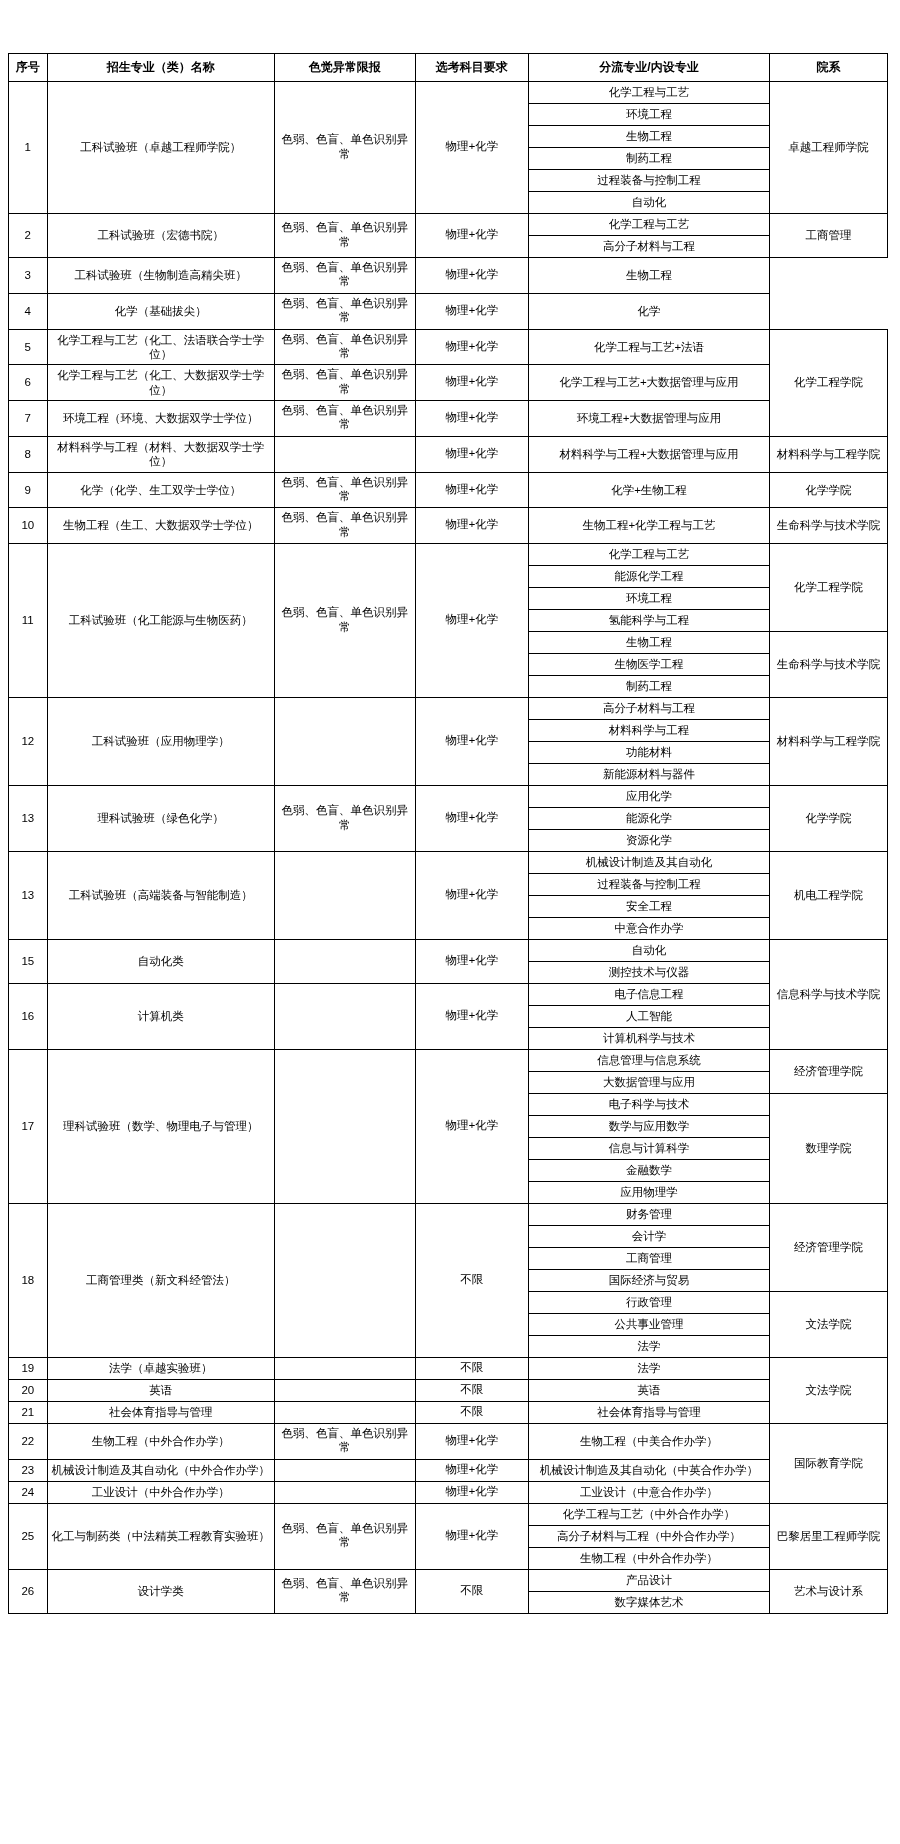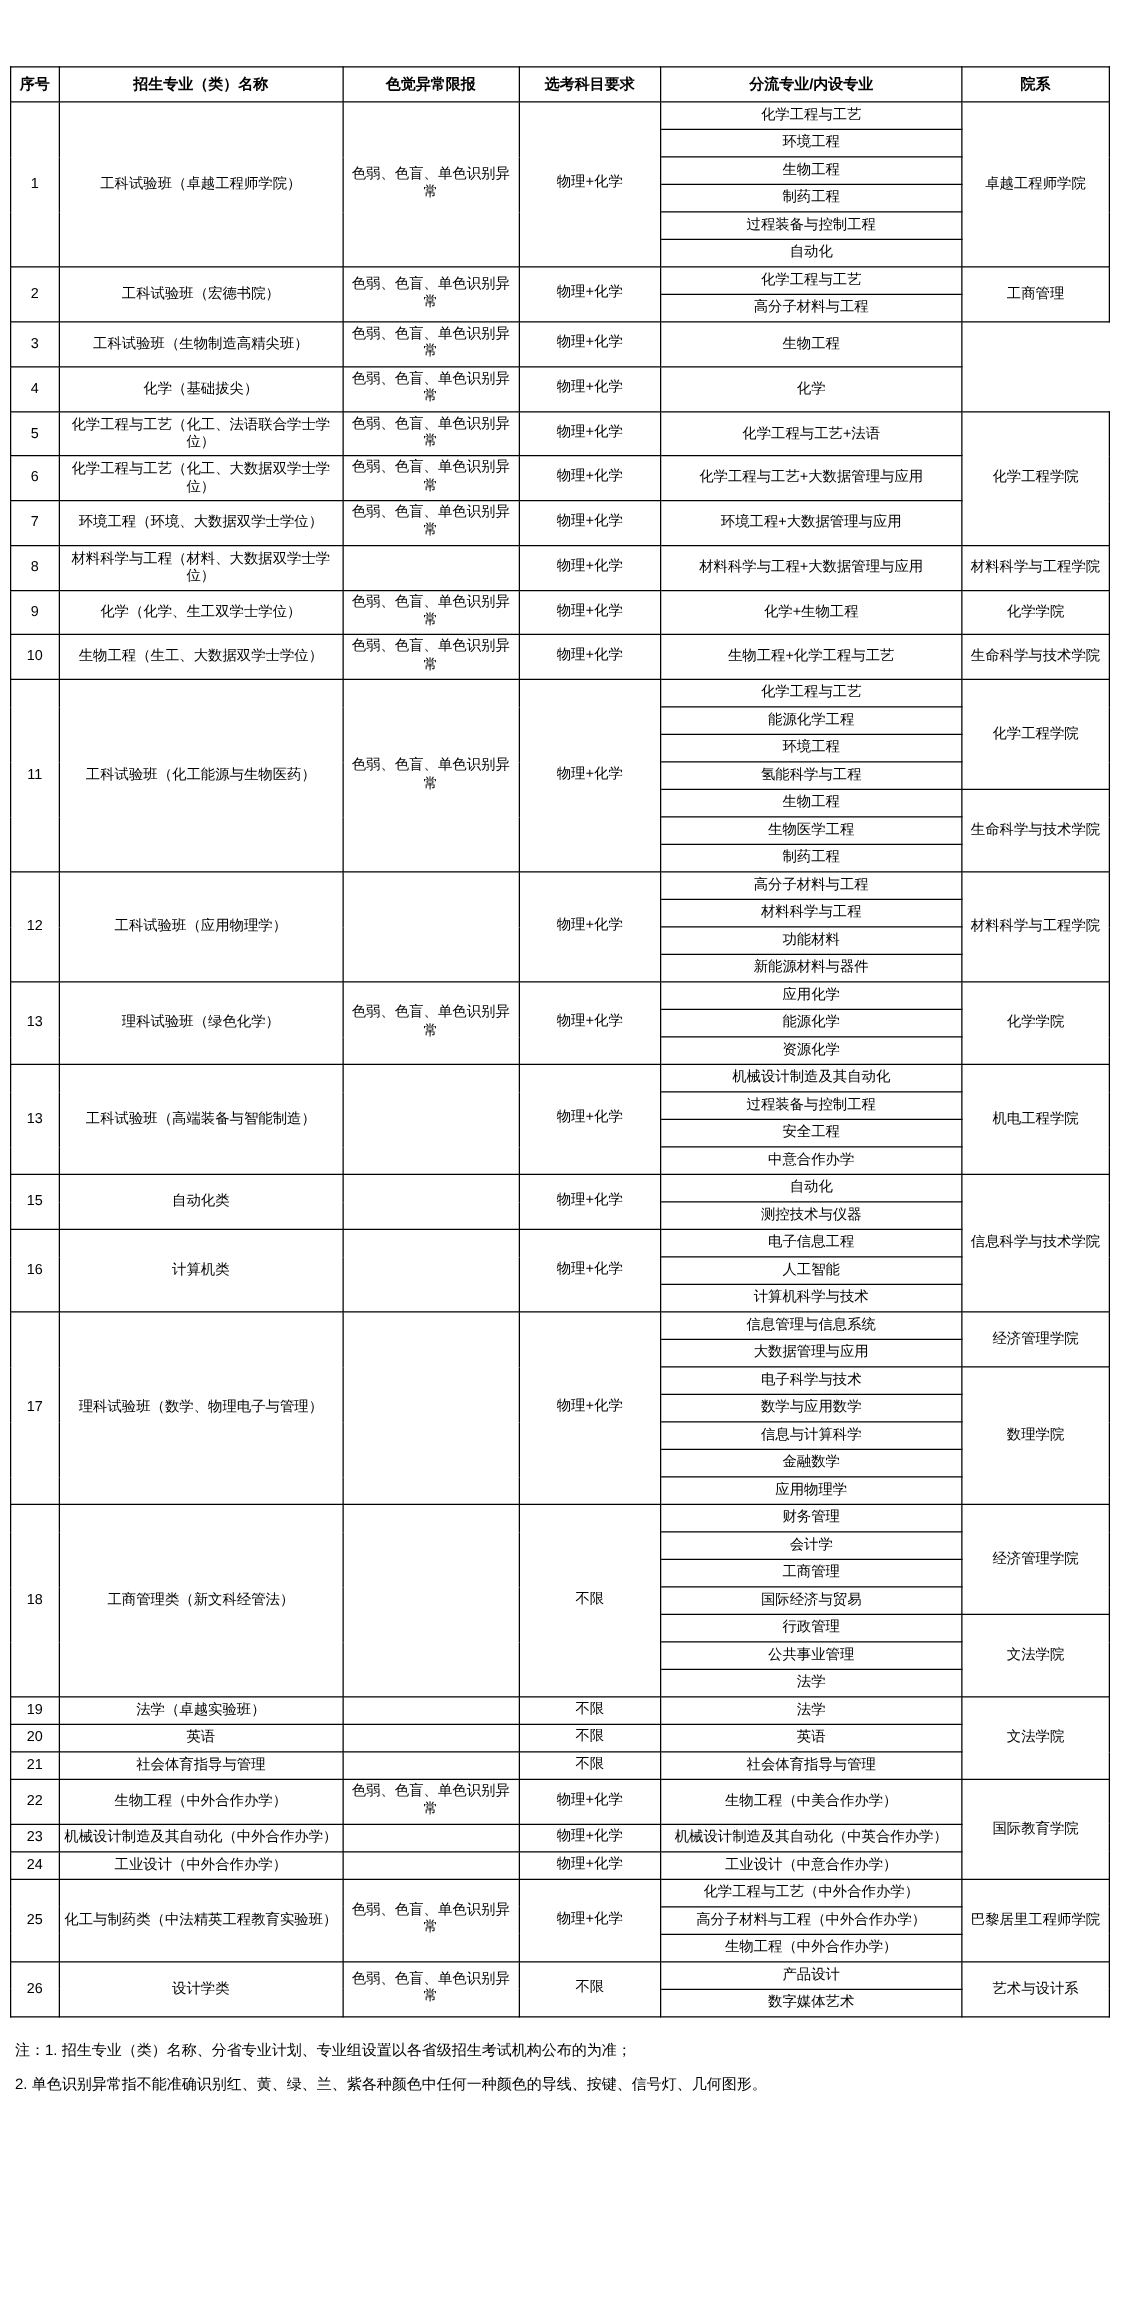--- a/index.html
+++ b/index.html
@@ -402,18 +402,14 @@
           <td class="exam" rowspan="2">不限</td>
           <td class="sub">产品设计</td>
           <td class="dept" rowspan="2">艺术与设计系</td>
         </tr>
         <tr class="row-h">
           <td class="sub">数字媒体艺术</td>
         </tr>
       </tbody>
   </table>
 
-  <div class="notes">
-    <div>注：1. 招生专业（类）名称、分省专业计划、专业组设置以各省级招生考试机构公布的为准；</div>
-    <div>2. 单色识别异常指不能准确识别红、黄、绿、兰、紫各种颜色中任何一种颜色的导线、按键、信号灯、几何图形。</div>
-  </div>
 
 </div>
 
 </body></html>

